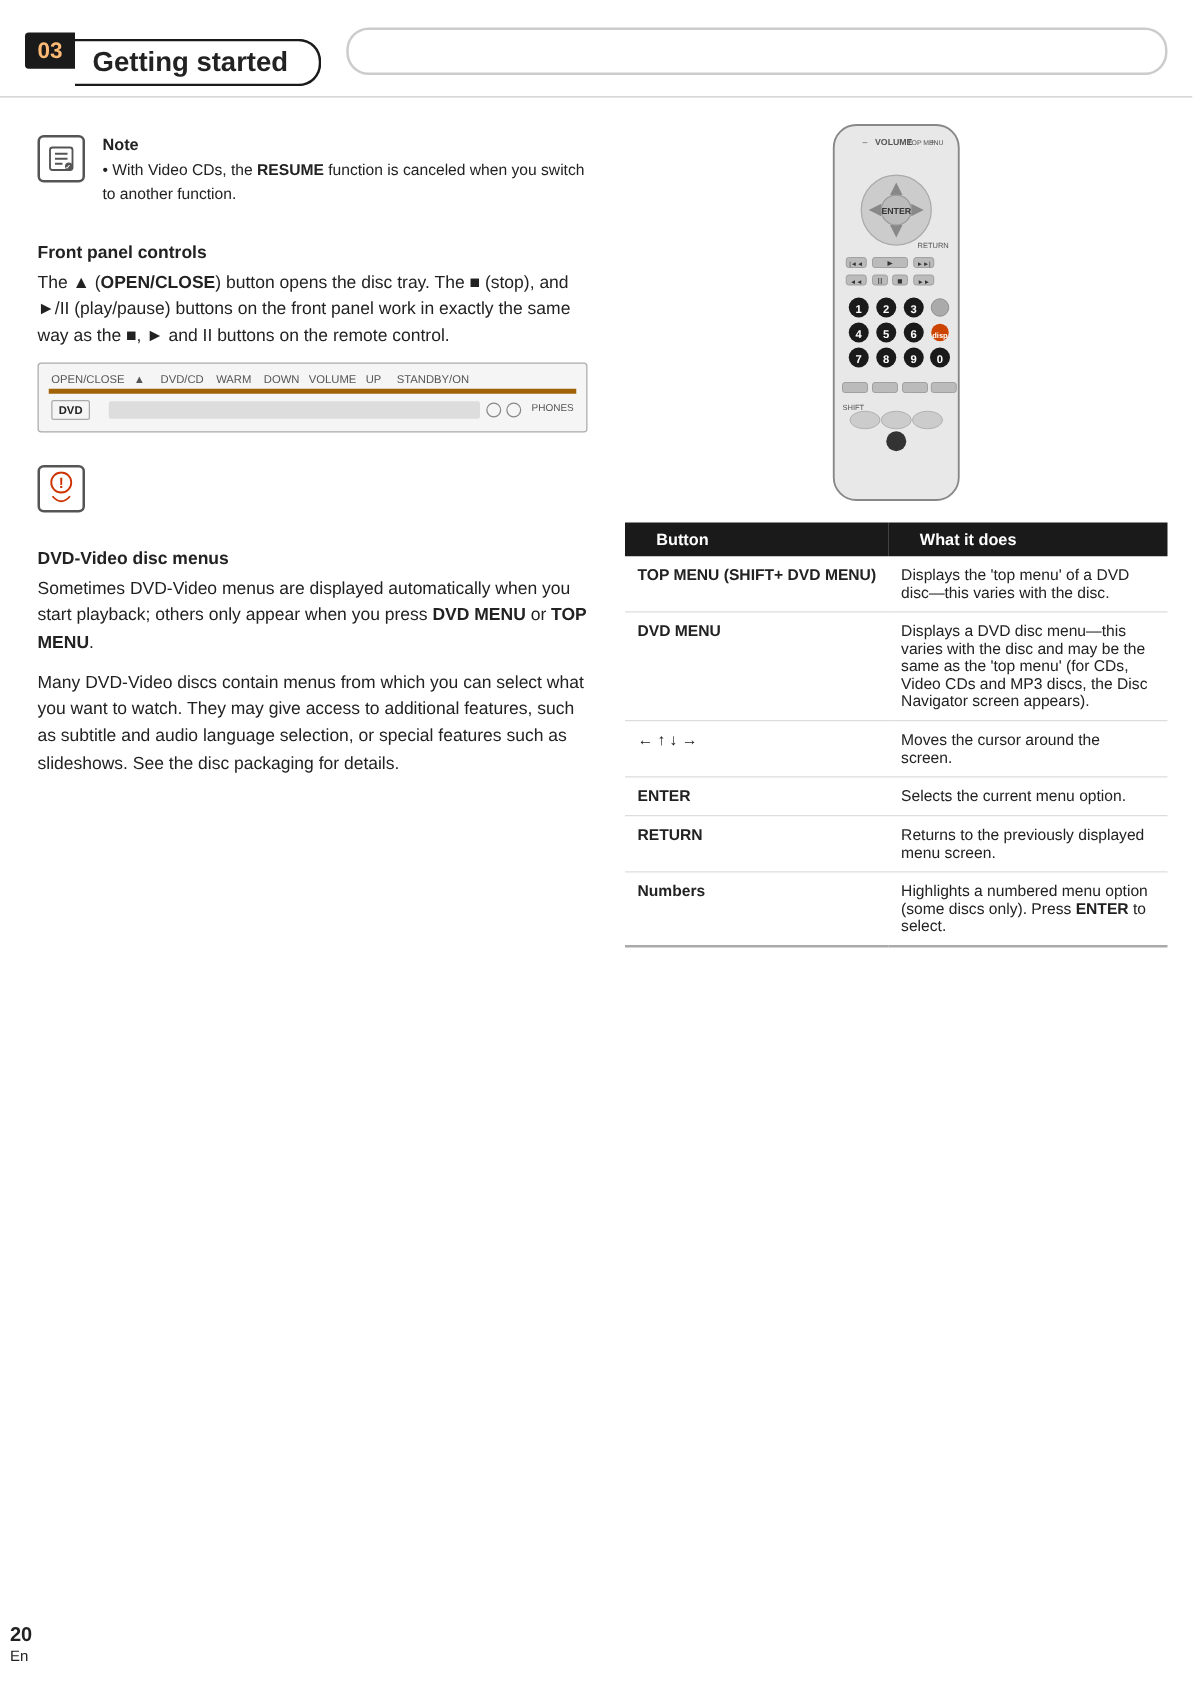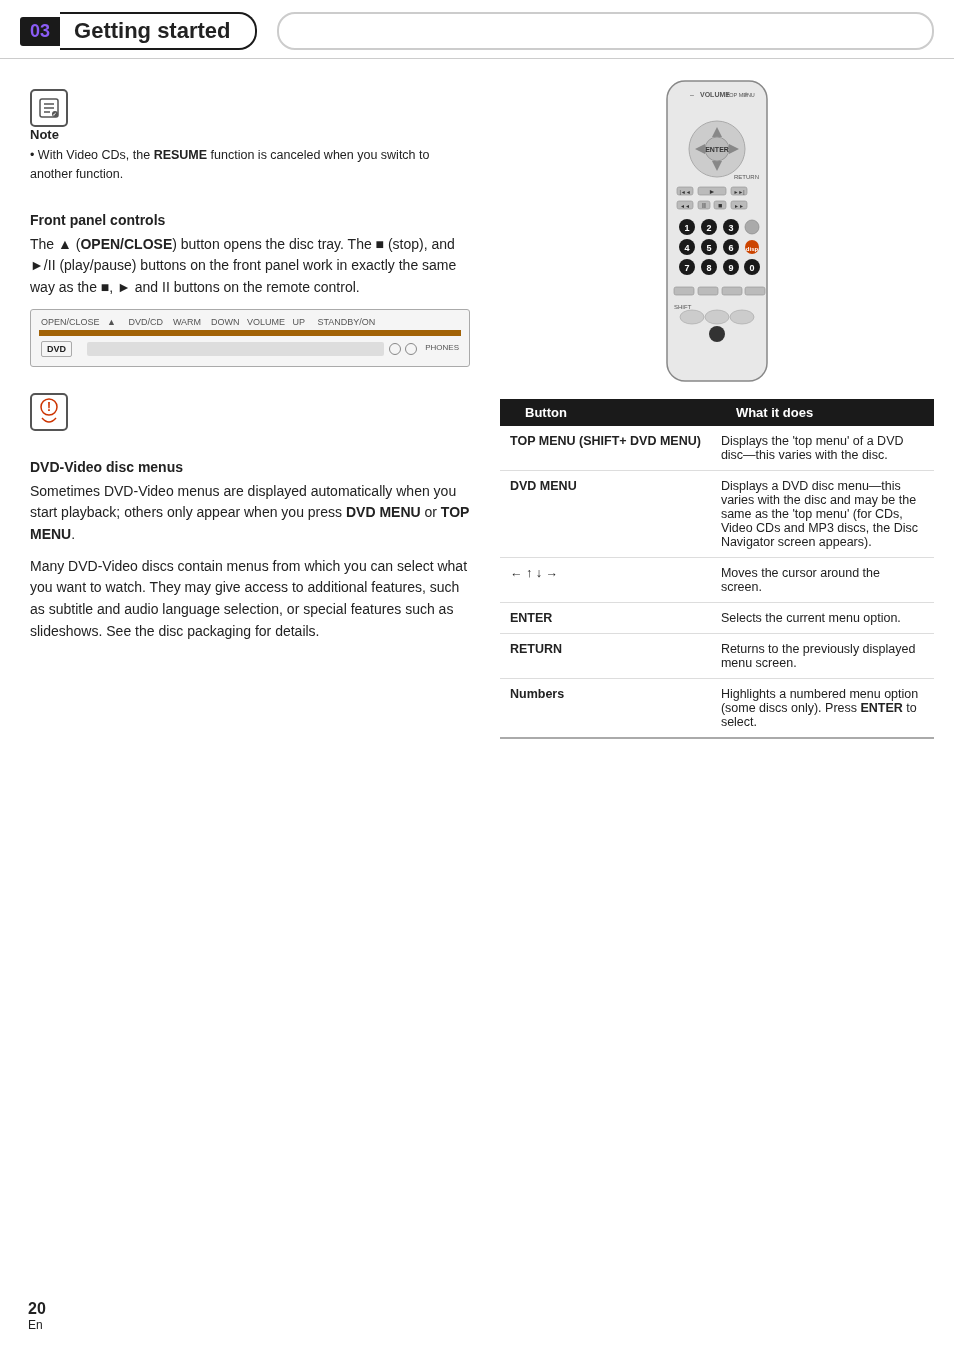--- a/index.html
+++ b/index.html
@@ -16,35 +16,36 @@
     
     .page-header {
       display: flex;
       align-items: center;
       padding: 12px 20px 8px 20px;
       border-bottom: 1px solid #ccc;
       margin-bottom: 0;
     }
     .chapter-badge {
       background: #1a1a1a;
-      color: #8b5cf6;
+      color: #fdba74;
       font-weight: bold;
       font-size: 18px;
       padding: 4px 10px;
       margin-right: 0;
       border-radius: 3px 0 0 3px;
     }
     .chapter-title-box {
       border: 2px solid #1a1a1a;
       border-left: none;
       padding: 4px 24px 4px 14px;
       font-size: 22px;
       font-weight: bold;
       border-radius: 0 18px 18px 0;
       margin-right: 20px;
+      margin-top: 19px;
     }
     .header-right-box {
       border: 2px solid #ccc;
       border-radius: 18px;
       padding: 4px 60px;
       height: 38px;
       flex: 1;
     }
 
     
@@ -61,21 +62,20 @@
       padding: 10px 20px 10px 10px;
     }
 
     
     .note-box {
       display: flex;
       align-items: flex-start;
       border: none;
       margin-bottom: 18px;
       padding: 10px 0;
-      flex-direction: column;
     }
     .note-icon {
       width: 38px;
       height: 38px;
       border: 2px solid #555;
       border-radius: 5px;
       display: flex;
       align-items: center;
       justify-content: center;
       margin-right: 14px;
@@ -134,21 +134,21 @@
       background: #f5f5f5;
       margin: 10px 0 16px 0;
       padding: 4px 8px;
       font-size: 9px;
       color: #555;
       border-radius: 3px;
     }
     .front-panel-top {
       display: flex;
       justify-content: space-between;
-      border-bottom: 6px solid #a16207;
+      border-bottom: 4px solid #a16207;
       padding: 3px 2px;
     }
     .front-panel-bottom {
       display: flex;
       align-items: center;
       padding: 5px 2px;
     }
     .dvd-logo-box {
       border: 1px solid #aaa;
       border-radius: 2px;
@@ -202,21 +202,21 @@
       width: 100px;
     }
     .button-table tbody tr:last-child td {
       border-bottom: 2px solid #aaa;
     }
 
     
     .page-footer {
       position: absolute;
       bottom: 20px;
-      left: 28px;
+      left: 8px;
       font-size: 12px;
       color: #222;
     }
     .page-number {
       font-weight: bold;
       font-size: 16px;
       display: block;
     }
     .page-lang {
       font-size: 12px;

